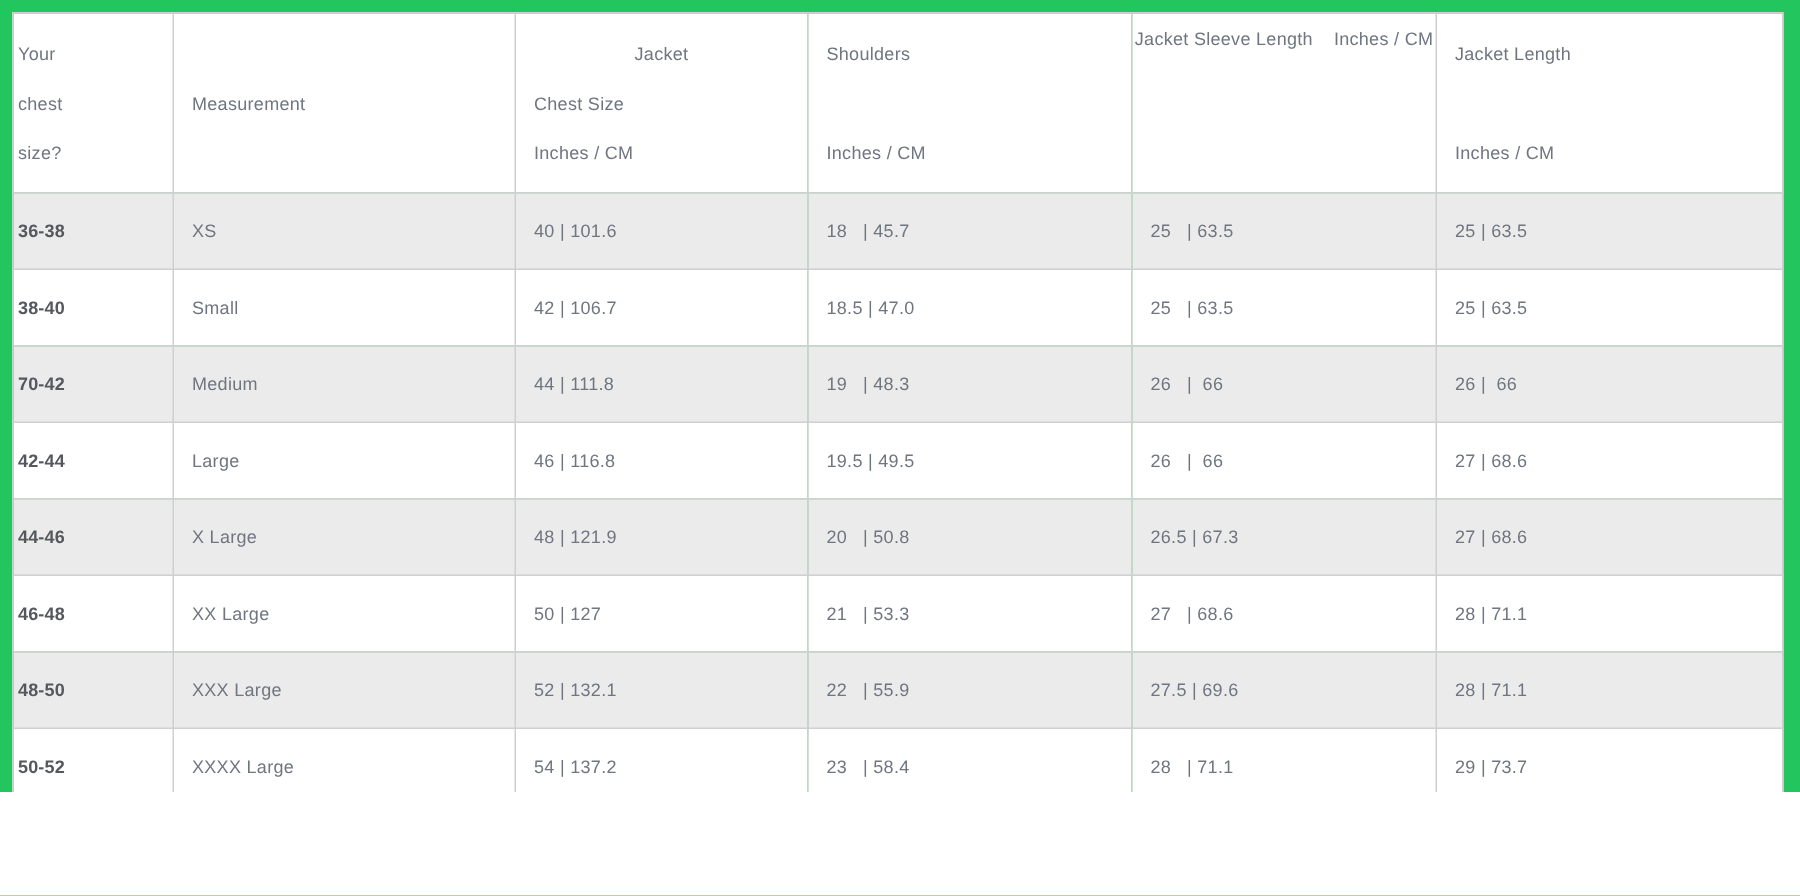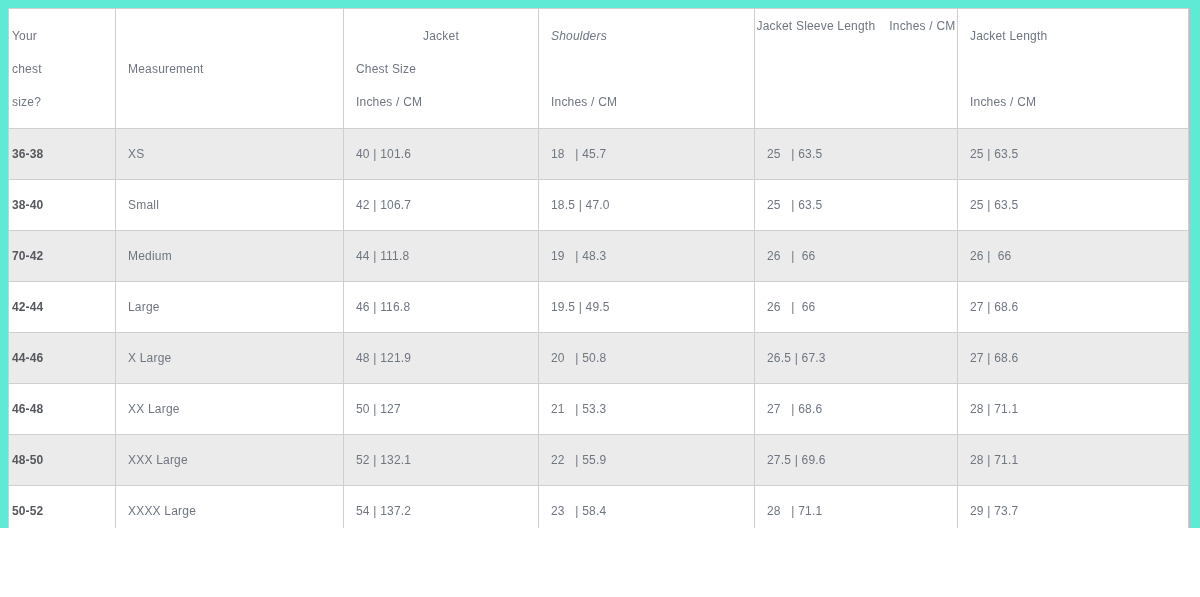--- a/index.html
+++ b/index.html
@@ -1,20 +1,20 @@
 <!DOCTYPE html>
 <html><head>
 <meta charset="utf-8">
 <style>
   * { margin:0; padding:0; box-sizing:border-box; }
   html,body { background:#ffffff; }
   .sheet {
     position:relative;
     width:1200px; height:528px;
-    background:#5eead4;
+    background:#22c55e;
     overflow:hidden;
     font-family:"Liberation Sans", sans-serif;
   }
   table.size-chart {
     position:absolute;
     left:8px; top:8px;
     width:1180px;
     border-collapse:collapse;
     table-layout:fixed;
     font-size:12px;
@@ -103,21 +103,21 @@
           </th>
           <th>
             <div class="hcell grid">
               <div class="hline" style="grid-row: 1; text-align: center;">Jacket</div>
               <div class="hline" style="grid-row: 2;">Chest Size</div>
               <div class="hline" style="grid-row: 3;">Inches / CM</div>
             </div>
           </th>
           <th>
             <div class="hcell grid">
-              <div class="hline" style="grid-row: 1; font-style: italic;">Shoulders</div>
+              <div class="hline" style="grid-row: 1;">Shoulders</div>
               <div class="hline" style="grid-row: 3;">Inches / CM</div>
             </div>
           </th>
           <th>
             <div class="hcell center">
               <div class="hline">Jacket Sleeve Length</div>
               <div class="hline">Inches / CM</div>
             </div>
           </th>
           <th>

